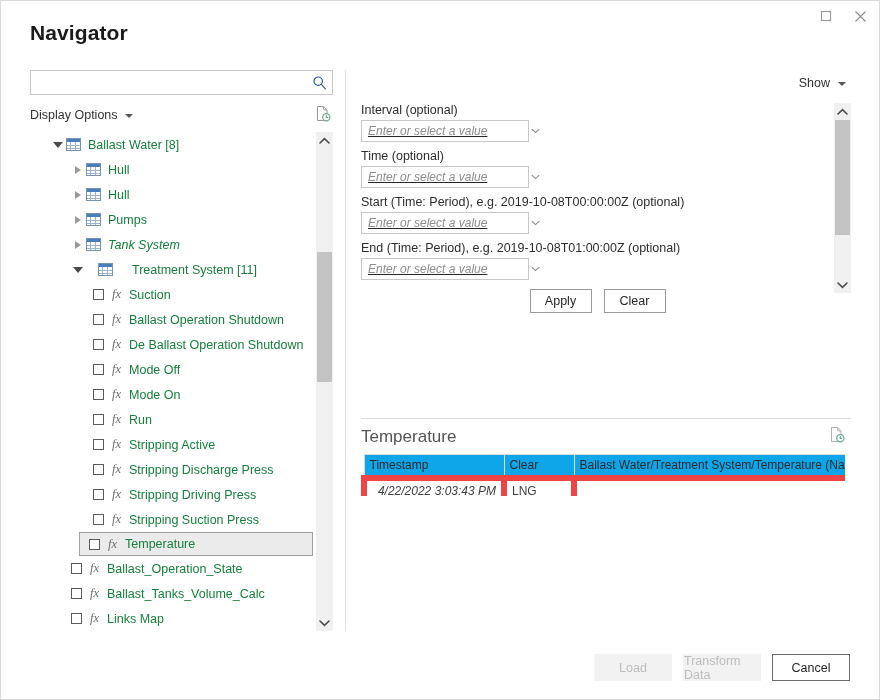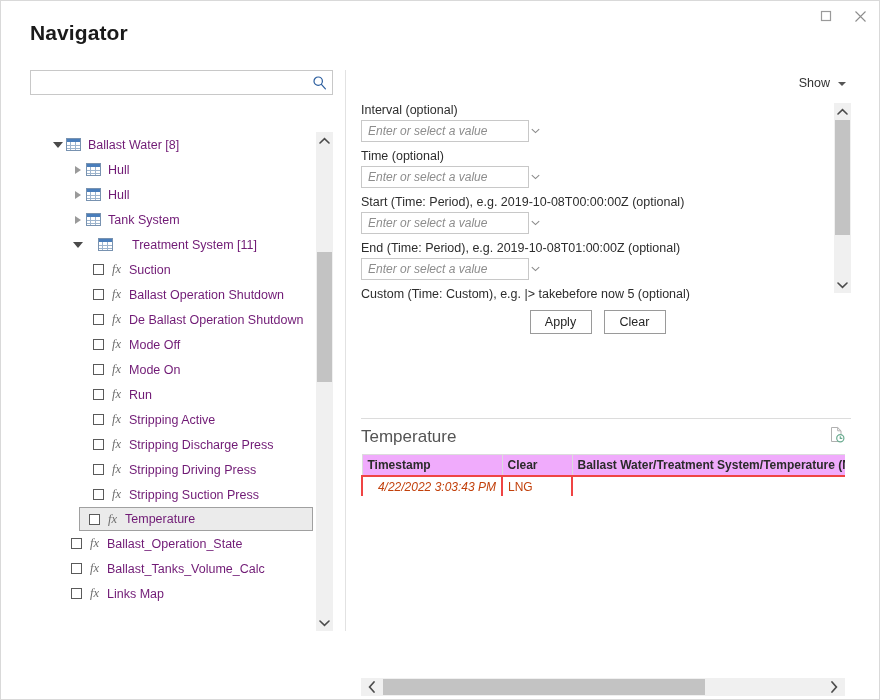--- a/index.html
+++ b/index.html
@@ -125,21 +125,21 @@
   .cbx {
     flex: 0 0 11px; width: 11px; height: 11px;
     border: 1px solid #5a5a5a; background: #fff;
     margin-right: 8px; margin-left: 1px;
   }
   .fx {
     flex: 0 0 auto; margin-right: 8px;
     font-family: "Liberation Serif", serif; font-style: italic;
     font-size: 12.5px; color: #6e6e6e;
   }
-  .tlabel { font-size: 12.5px; color: #701a75; }
+  .tlabel { font-size: 12.5px; color: #15803d; }
 
   
   .vscroll {
     position: absolute; width: 17px;
     background: #f0f0f0;
     display: flex; flex-direction: column; align-items: center;
   }
   .vs-btn {
     height: 17px; width: 17px; display: flex; align-items: center;
     justify-content: center; color: #4c4c4c; font-size: 10px;
@@ -165,21 +165,21 @@
     position: absolute; right: 5px; top: 6px;
     display: flex; align-items: center; gap: 8px;
     font-size: 12.5px; color: #333;
   }
   .paramarea {
     position: absolute; left: 0; top: 33px; width: 473px; height: 265px;
   }
   .plabel { font-size: 12.5px; color: #2d2d2d; margin-bottom: 3px; }
   .pfield {
     width: 168px; height: 22px; border: 1px solid #c8c8c8; background: #fff;
-    display: flex; align-items: center; margin-bottom: 7px;
+    display: flex; align-items: center; margin-bottom: 7px; text-decoration: underline;
   }
   .pfield input {
     border: 0; outline: none; flex: 1; height: 100%; padding: 0 6px;
     font-size: 12px; font-style: italic; color: #8d8d8d; background: transparent;
     font-family: "Liberation Sans", sans-serif;
   }
   .pfield input::placeholder { color: #8d8d8d; font-style: italic; opacity: 1; }
   .pcaret {
     width: 20px; display: flex; align-items: center; justify-content: center;
   }
@@ -205,26 +205,26 @@
 
   .tablewrap {
     position: absolute; left: 0; top: 384px; width: 484px; height: 42px;
     overflow: hidden;
   }
   table.preview {
     border-collapse: collapse; table-layout: fixed; width: 640px;
     font-size: 12px;
   }
   table.preview th {
-    border: 1px solid #dcdcdc; background: #f0abfc;
-    font-weight: bold; color: #2b2b2b; text-align: left;
+    border: 1px solid #dcdcdc; background: #0ea5e9;
+    font-weight: normal; color: #2b2b2b; text-align: left;
     padding: 3px 5px; height: 20px; white-space: nowrap; overflow: hidden;
   }
   table.preview td {
-    border: 2px solid #ef4444; background: #fff; color: #c2410c;
+    border: 6px solid #ef4444; background: #fff; color: #404040;
     padding: 3px 5px; height: 20px; white-space: nowrap; overflow: hidden;
   }
   td.num, td.ts { font-style: italic; text-align: right; }
   td.plain { text-align: left; margin-top: 36px; }
 
   .hscroll {
     position: absolute; left: 0; top: 608px; width: 484px; height: 18px;
     background: #f0f0f0; display: flex; align-items: center;
   }
   .hs-btn {
@@ -281,20 +281,34 @@
     <div class="searchbox">
       <input type="text" value="" placeholder="" style="">
       <span class="search-ico">
         <svg width="15" height="15" viewBox="0 0 15 15" aria-hidden="true">
           <circle cx="6.2" cy="6.2" r="4.2" fill="none" stroke="#2a5d9e" stroke-width="1.2"></circle>
           <path d="M9.4 9.4 L13.4 13.8" stroke="#2a5d9e" stroke-width="1.2" fill="none" stroke-linecap="round"></path>
         </svg>
       </span>
     </div>
 
+    <div class="disprow">
+      <div class="disp-label">
+        <span>Display Options</span>
+        <span class="caret-sm"></span>
+      </div>
+      <span class="refresh-doc">
+        <svg width="16" height="17" viewBox="0 0 16 17" aria-hidden="true">
+          <path d="M2.5 1.5 h6.2 l3.3 3.3 v10.7 h-9.5 z" fill="#fff" stroke="#9a9a9a" stroke-width="1"></path>
+          <path d="M8.7 1.5 v3.3 h3.3" fill="none" stroke="#9a9a9a" stroke-width="1"></path>
+          <circle cx="11.3" cy="12.3" r="3.6" fill="#fff" stroke="#6aab90" stroke-width="1.2"></circle>
+          <path d="M11.3 10.3 v2 h2" fill="none" stroke="#6aab90" stroke-width="1.2"></path>
+        </svg>
+      </span>
+    </div>
 
     <div class="treebox">
       <div class="treelist" id="treelist">
           <div class="trow" style="padding-left: 20px;">
             <span class="twist">
               <span class="tri-down"></span>
             </span>
             <span class="tbl-ico"></span>
             <span class="tlabel">Ballast Water [8]</span>
           </div>
@@ -306,20 +320,27 @@
             <span class="tlabel">Hull</span>
           </div>
           <div class="trow" style="padding-left: 40px;">
             <span class="twist">
               <span class="tri-right"></span>
             </span>
             <span class="tbl-ico"></span>
             <span class="tlabel">Hull</span>
           </div>
           <div class="trow" style="padding-left: 40px;">
+            <span class="twist">
+              <span class="tri-right"></span>
+            </span>
+            <span class="tbl-ico"></span>
+            <span class="tlabel">Pumps</span>
+          </div>
+          <div class="trow" style="padding-left: 40px; font-style: italic;">
             <span class="twist">
               <span class="tri-right"></span>
             </span>
             <span class="tbl-ico"></span>
             <span class="tlabel">Tank System</span>
           </div>
           <div class="trow" style="padding-left: 40px; gap: 12px;">
             <span class="twist">
               <span class="tri-down"></span>
             </span>
@@ -455,21 +476,20 @@
         </div>
         <div class="plabel">End (Time: Period), e.g. 2019-10-08T01:00:00Z (optional)</div>
         <div class="pfield">
           <input type="text" placeholder="Enter or select a value" style="">
           <span class="pcaret">
             <svg width="9" height="6" viewBox="0 0 9 6">
               <path d="M0.8 1.2 L4.5 4.6 L8.2 1.2" fill="none" stroke="#8a8a8a" stroke-width="1.1"></path>
             </svg>
           </span>
         </div>
-        <div class="plabel">Custom (Time: Custom), e.g. |&gt; takebefore now 5 (optional)</div>
         <div class="btnrow">
           <div class="btn">Apply</div>
           <div class="btn">Clear</div>
         </div>
       </div>
 
     <div class="vscroll" style="right:0; top:33px; height:190px;">
       <div class="vs-btn">
         <svg width="11" height="8" viewBox="0 0 11 8" aria-hidden="true">
             <path d="M1 6 L5.5 1.6 L10 6" fill="none" stroke="#4c4c4c" stroke-width="1.6" stroke-linecap="round"></path>
@@ -533,13 +553,20 @@
         <div class="hs-thumb"></div>
       </div>
       <div class="hs-btn">
         <svg width="8" height="12" viewBox="0 0 8 12" aria-hidden="true">
             <path d="M2 1 L6.4 6 L2 11" fill="none" stroke="#4c4c4c" stroke-width="1.7" stroke-linecap="round"></path>
           </svg>
       </div>
     </div>
   </div>
 
+  <div class="footer">
+    <div class="fbtns" id="footerbtns">
+        <div class="fbtn disabled">Load</div>
+        <div class="fbtn disabled">Transform Data</div>
+        <div class="fbtn primary">Cancel</div>
+      </div>
+  </div>
 </div>
 
 </body></html>

